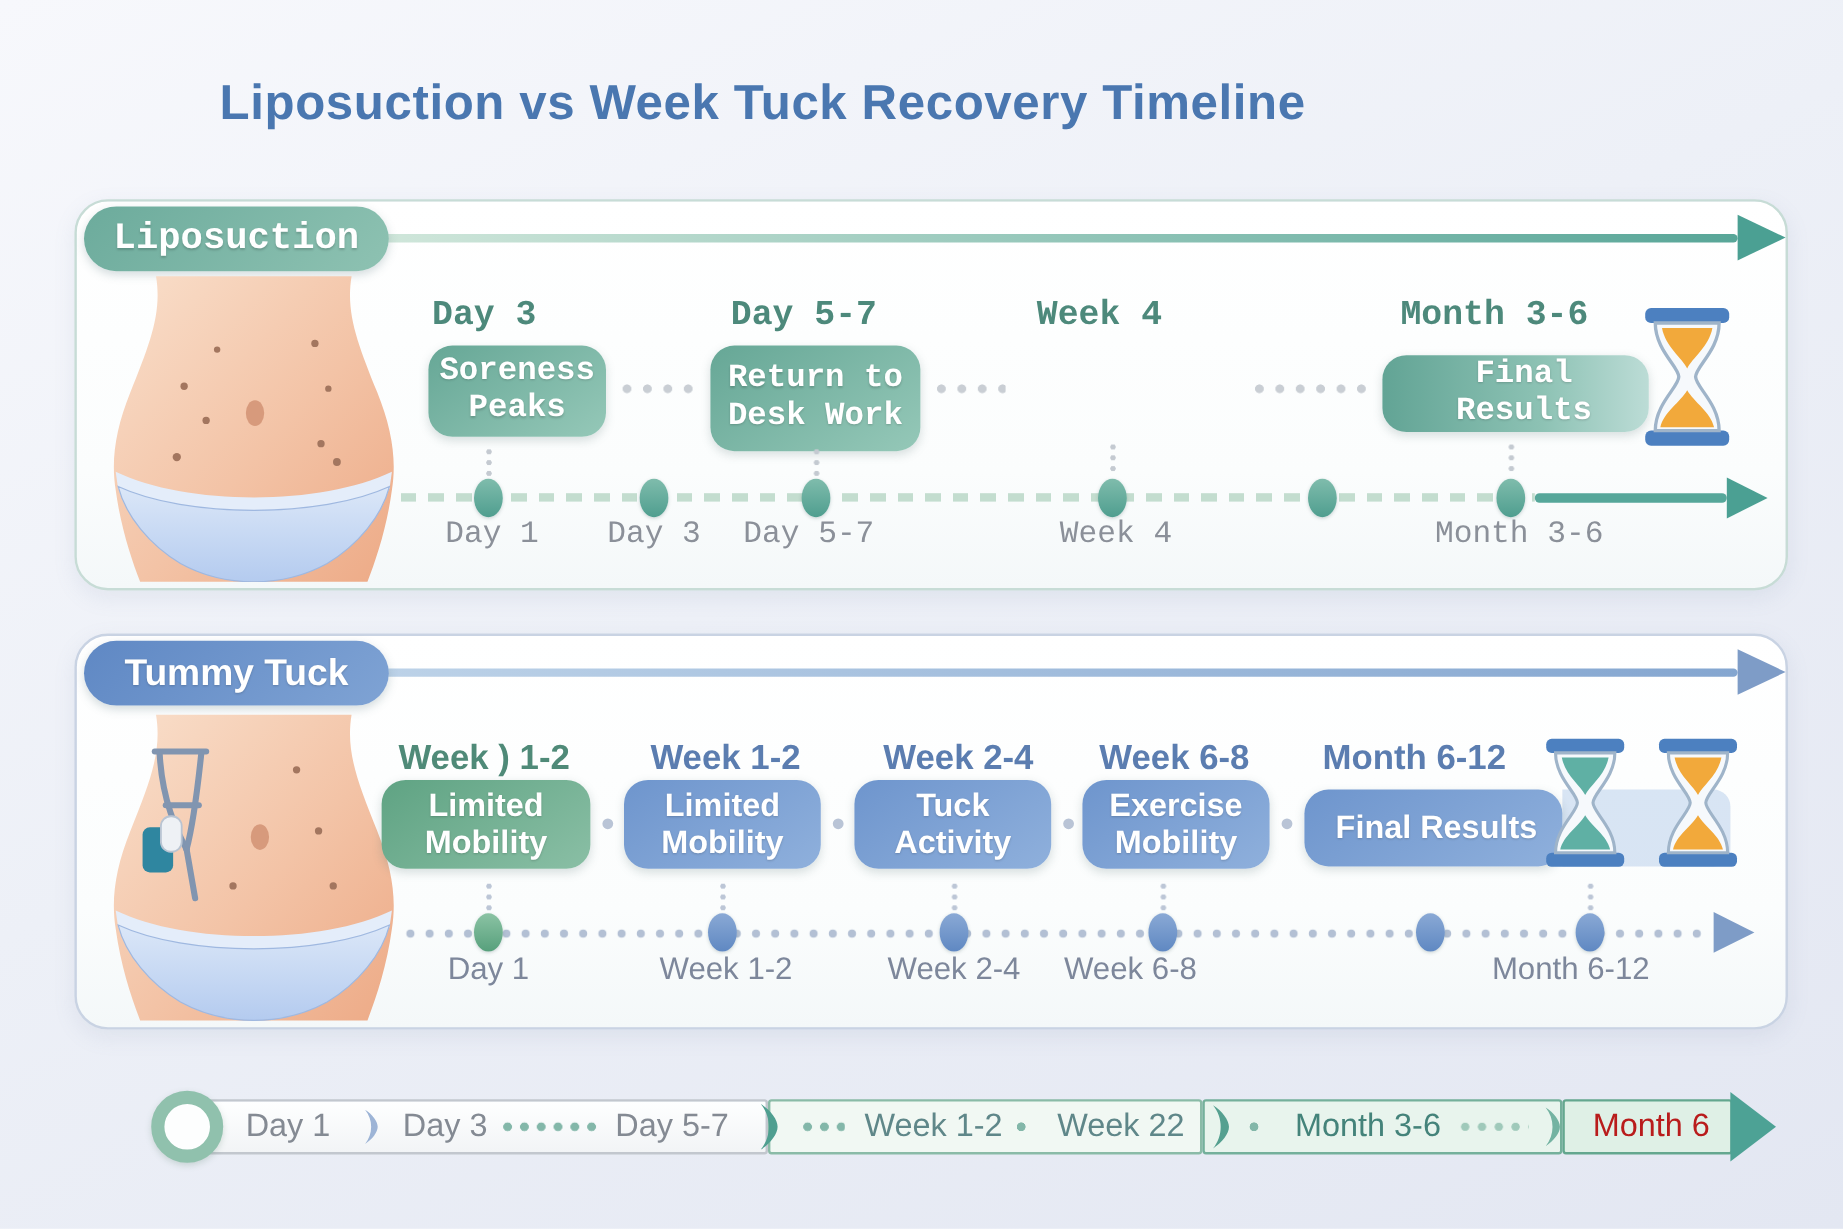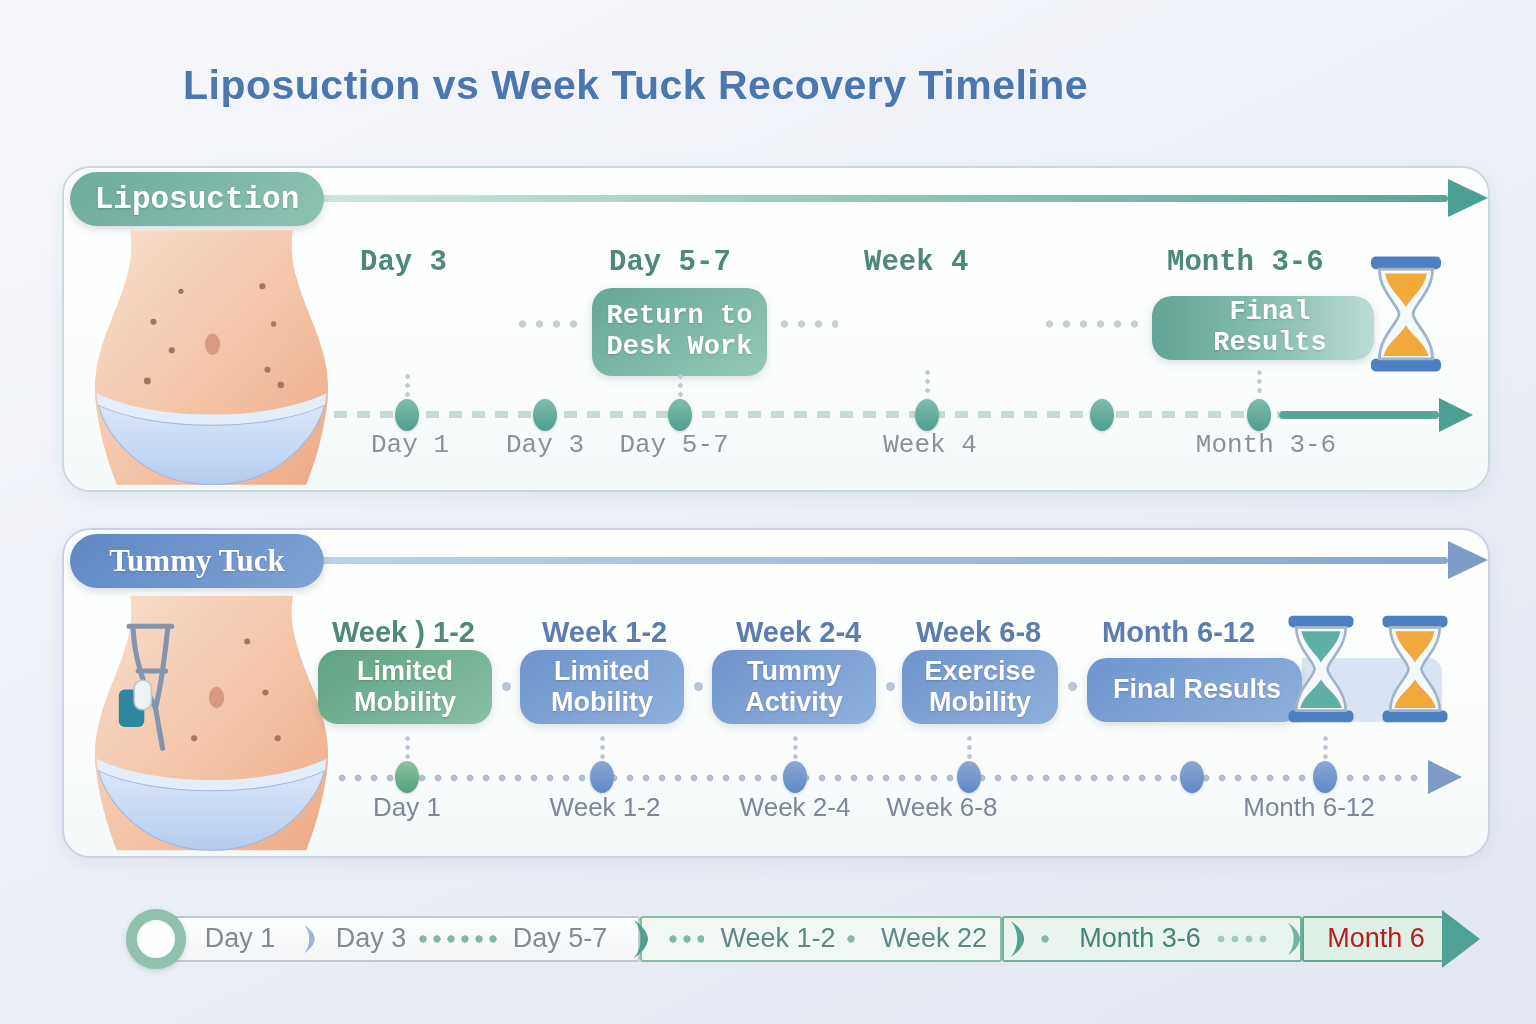--- a/index.html
+++ b/index.html
@@ -26,21 +26,21 @@
   .panel.tummy{ top:528px; height:330px; border:2px solid #c9d3e3; }
 
   .pill{
     position:absolute; left:6px; top:4px; width:254px; height:54px;
     border-radius:27px; display:flex; align-items:center; justify-content:center;
     color:#fff; font-size:31px; font-weight:700;
     text-shadow:0 1px 2px rgba(0,0,0,.18);
     box-shadow:0 3px 8px rgba(80,110,120,.25);
   }
   .pill.lipo-pill{ background:linear-gradient(135deg,#6cab9c,#8ec2b2); }
-  .pill.tummy-pill{ background:linear-gradient(135deg,#5f88c4,#7fa3d4);font-family:Liberation Serif, serif; }
+  .pill.tummy-pill{ background:linear-gradient(135deg,#5f88c4,#7fa3d4); }
 
   .arrowline{ position:absolute; top:27px; height:7px; border-radius:4px; }
   .arrowline.lipo-line{ left:256px; width:1128px; background:linear-gradient(90deg,#cfe6da,#58a698); }
   .arrowline.tummy-line{ left:256px; width:1128px; background:linear-gradient(90deg,#bcd2e8,#84a6d0); }
   .arrowhead{ position:absolute; width:0; height:0; }
   .arrowhead.big{ border-top:19px solid transparent; border-bottom:19px solid transparent; }
   .lipo-line-head{ left:1384px; top:11px; border-left:40px solid #4ba093; }
   .tummy-line-head{ left:1384px; top:11px; border-left:40px solid #7e9cc7; }
 
   .ms-time{ position:absolute; top:78px; font-size:29px; font-weight:700; white-space:nowrap; }
@@ -166,20 +166,21 @@
             <circle cx="196" cy="92" r="2.6"></circle>
           <circle cx="190" cy="137" r="3"></circle>
             <circle cx="203" cy="152" r="3.2"></circle>
         </g>
         <path d="M22 160 C80 188 190 188 248 160 L246 174 C190 199 82 199 24 174 Z" fill="#e4edfa"></path>
         <path d="M24 172 C80 198 190 198 246 172 C240 196 220 220 195 235 C175 246 155 250 135 250 C115 250 95 246 75 235 C50 220 30 196 24 172 Z" fill="url(#undies)" stroke="#9fb8e0" stroke-width="1"></path>
       </svg>
     </div>
 
     <div class="ms-time teal" style="left:296px">Day 3</div>
+    <div class="ms-box tealbox" style="left:293px;width:148px;height:76px">Soreness Peaks</div>
 
     <div class="ms-time teal" style="left:545px">Day 5-7</div>
     <div class="ms-box tealbox" style="left:528px;width:175px;height:88px">Return to Desk Work</div>
 
     <div class="ms-time teal" style="left:800px">Week 4</div>
 
     <div class="ms-time teal" style="left:1103px">Month 3-6</div>
     <div class="ms-box fade-right" style="left:1088px;width:222px;height:64px;top:128px;justify-content:flex-start;padding-left:24px">Final Results</div>
 
     <div class="hdots" style="left:450px;width:70px"></div>
@@ -246,21 +247,21 @@
       </svg>
     </div>
 
     <div class="ms-time teal" style="left:268px;color:#4f8a78">Week ) 1-2</div>
     <div class="ms-box greenbox" style="left:254px;width:174px;height:74px">Limited Mobility</div>
 
     <div class="ms-time slate" style="left:478px">Week 1-2</div>
     <div class="ms-box bluebox" style="left:456px;width:164px;height:74px">Limited Mobility</div>
 
     <div class="ms-time slate" style="left:672px">Week 2-4</div>
-    <div class="ms-box bluebox" style="left:648px;width:164px;height:74px">Tummy Activity</div>
+    <div class="ms-box bluebox" style="left:648px;width:164px;height:74px">Tuck Activity</div>
 
     <div class="ms-time slate" style="left:852px">Week 6-8</div>
     <div class="ms-box bluebox" style="left:838px;width:156px;height:74px">Exercise Mobility</div>
 
     <div class="ms-time slate" style="left:1038px">Month 6-12</div>
     <div class="band" style="left:1238px;top:128px;width:140px;height:64px"></div>
     <div class="ms-box bluebox" style="left:1023px;width:215px;height:64px;top:128px;justify-content:flex-start;padding-left:26px">Final Results</div>
 
     <div class="sdot" style="left:438px;top:152px"></div>
     <div class="sdot" style="left:630px;top:152px"></div>

